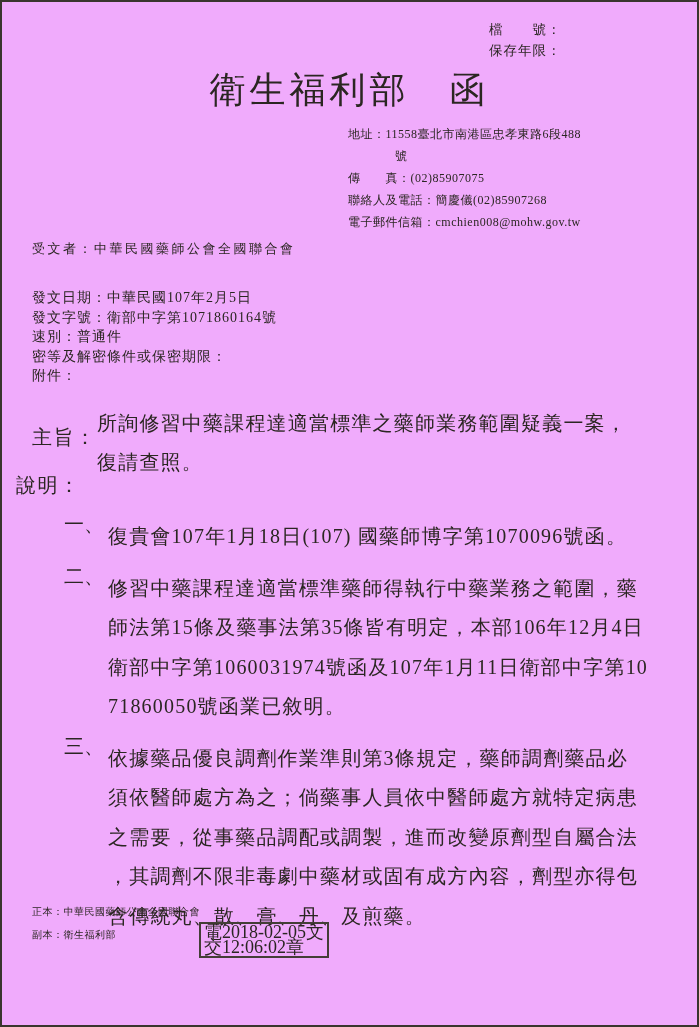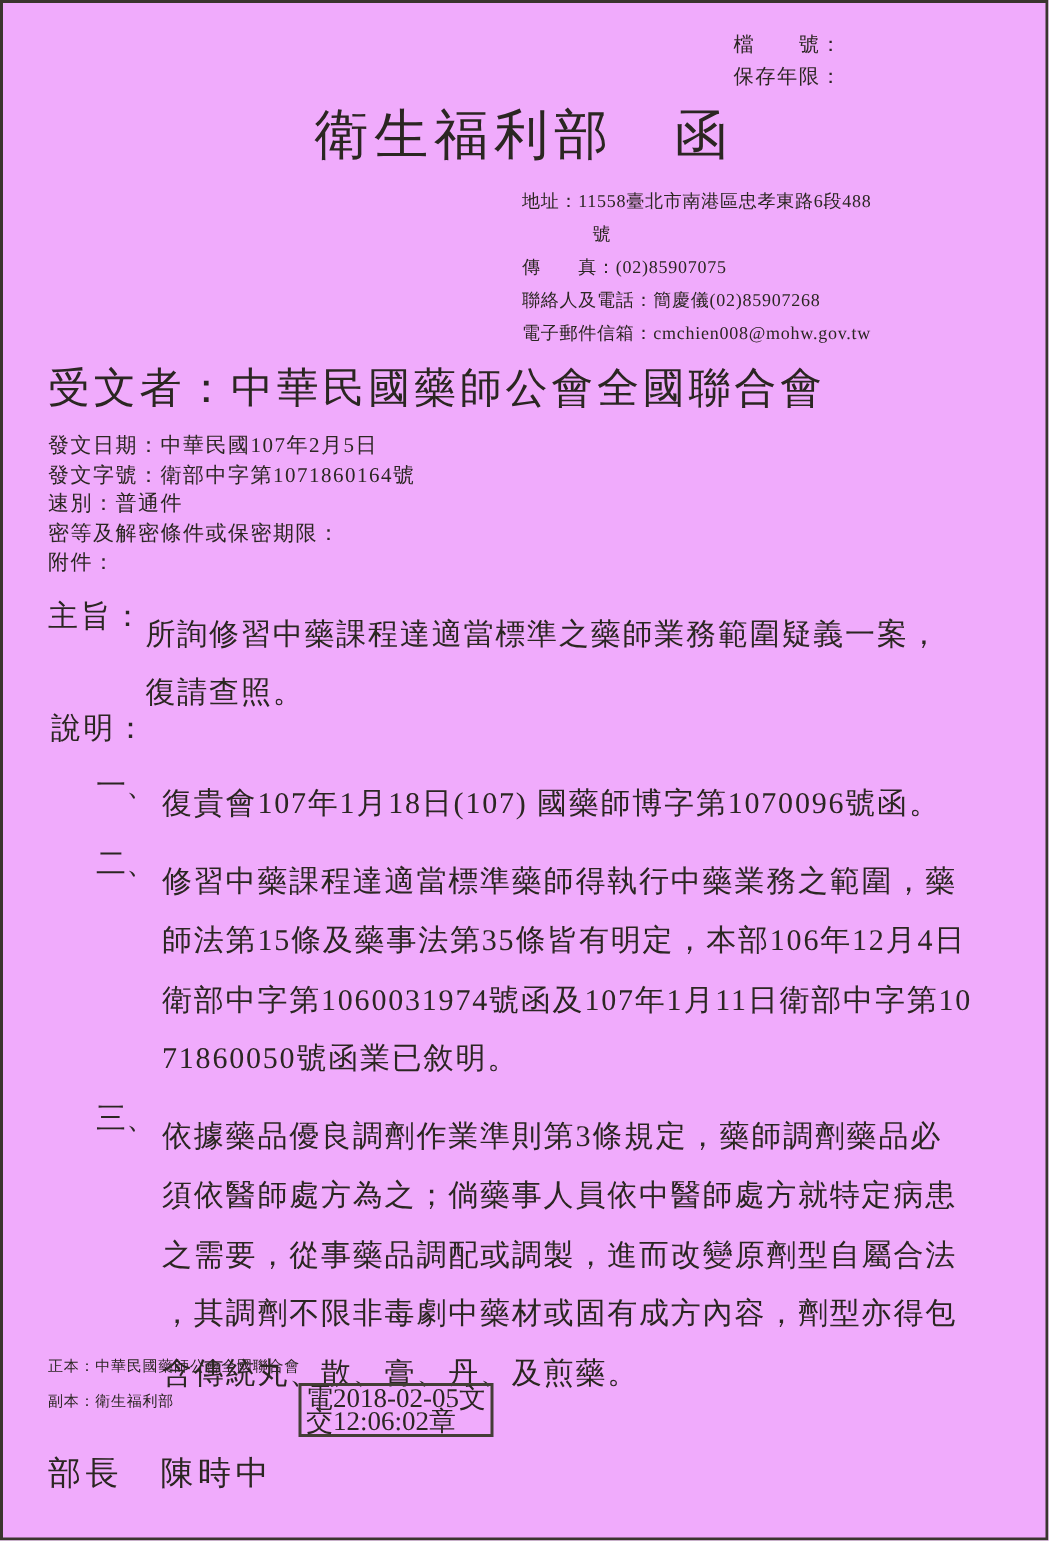--- a/index.html
+++ b/index.html
@@ -22,34 +22,34 @@
     position: absolute; left: 0; right: 0; top: 64px;
     text-align: center; font-size: 36px; letter-spacing: 4px;
   }
   .contact {
     position: absolute; left: 346px; top: 121px;
     font-size: 12px; line-height: 22px; letter-spacing: 0.5px;
   }
   .contact .indent { padding-left: 47px; }
   .recipient {
     position: absolute; left: 30px; top: 238px;
-    font-size: 28px; letter-spacing: 2.5px;
+    font-size: 13px; letter-spacing: 2.5px;
   }
   .meta {
     position: absolute; left: 30px; top: 286px;
     font-size: 14px; line-height: 19.5px; letter-spacing: 1px;
   }
   .subject {
     position: absolute; left: 30px; top: 390px;
-    font-size: 20px; line-height: 39px; display: flex;
+    font-size: 20px; line-height: 39px; display: flex; align-items: center;
   }
   .subject .label { width: 65px; flex: none; letter-spacing: 1.5px; }
   .pre { white-space: pre-line; letter-spacing: 1.2px; margin-top: 12px; }
   .explain-label {
-    position: absolute; left: 32px; top: 470px;
+    position: absolute; left: 14px; top: 470px;
     font-size: 20px; letter-spacing: 1.5px;
   }
   .items {
     position: absolute; left: 62px; top: 503px; width: 600px;
     font-size: 20px; line-height: 39.5px;
   }
   .item { display: flex; }
   .item .marker { width: 44px; flex: none; }
   .item .body { flex: 1; }
   .copies {
@@ -130,15 +130,14 @@
   <div class="copies">
     <div>正本：中華民國藥師公會全國聯合會</div>
     <div>副本：衛生福利部</div>
   </div>
 
   <div class="stamp">
     <div>電2018-02-05文</div>
     <div>交12:06:02章</div>
   </div>
 
-  <div class="signature">部長　陳時中</div>
 
 </div>
 
 </body></html>

